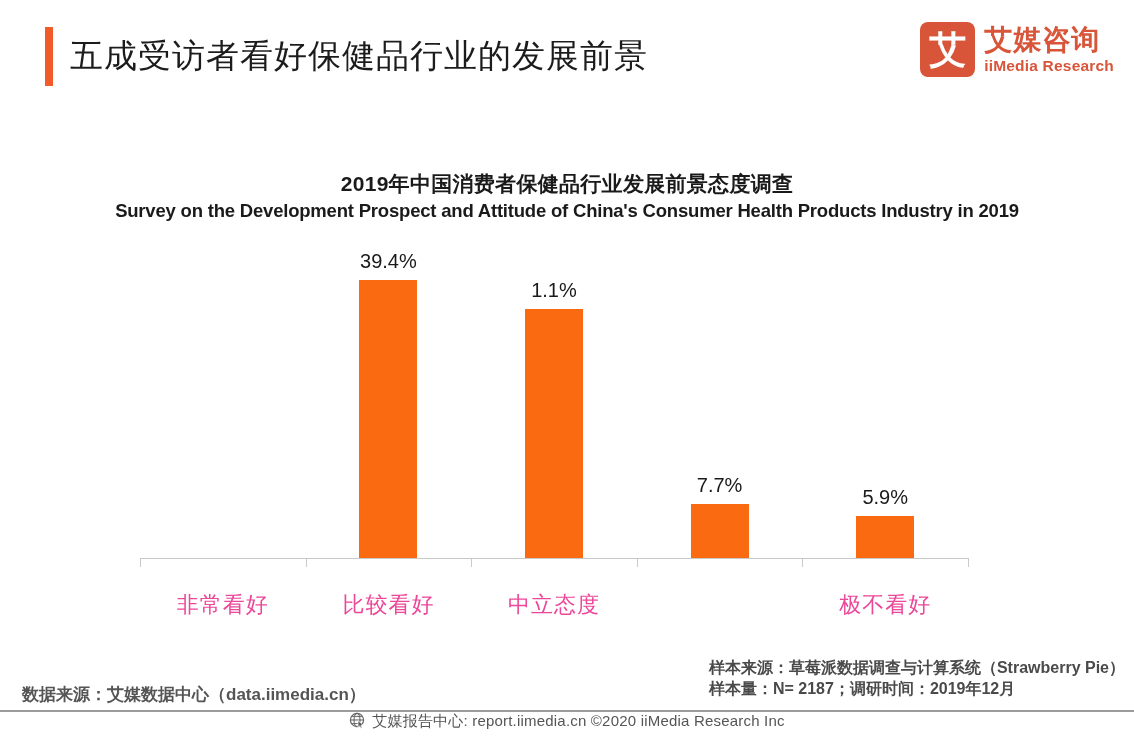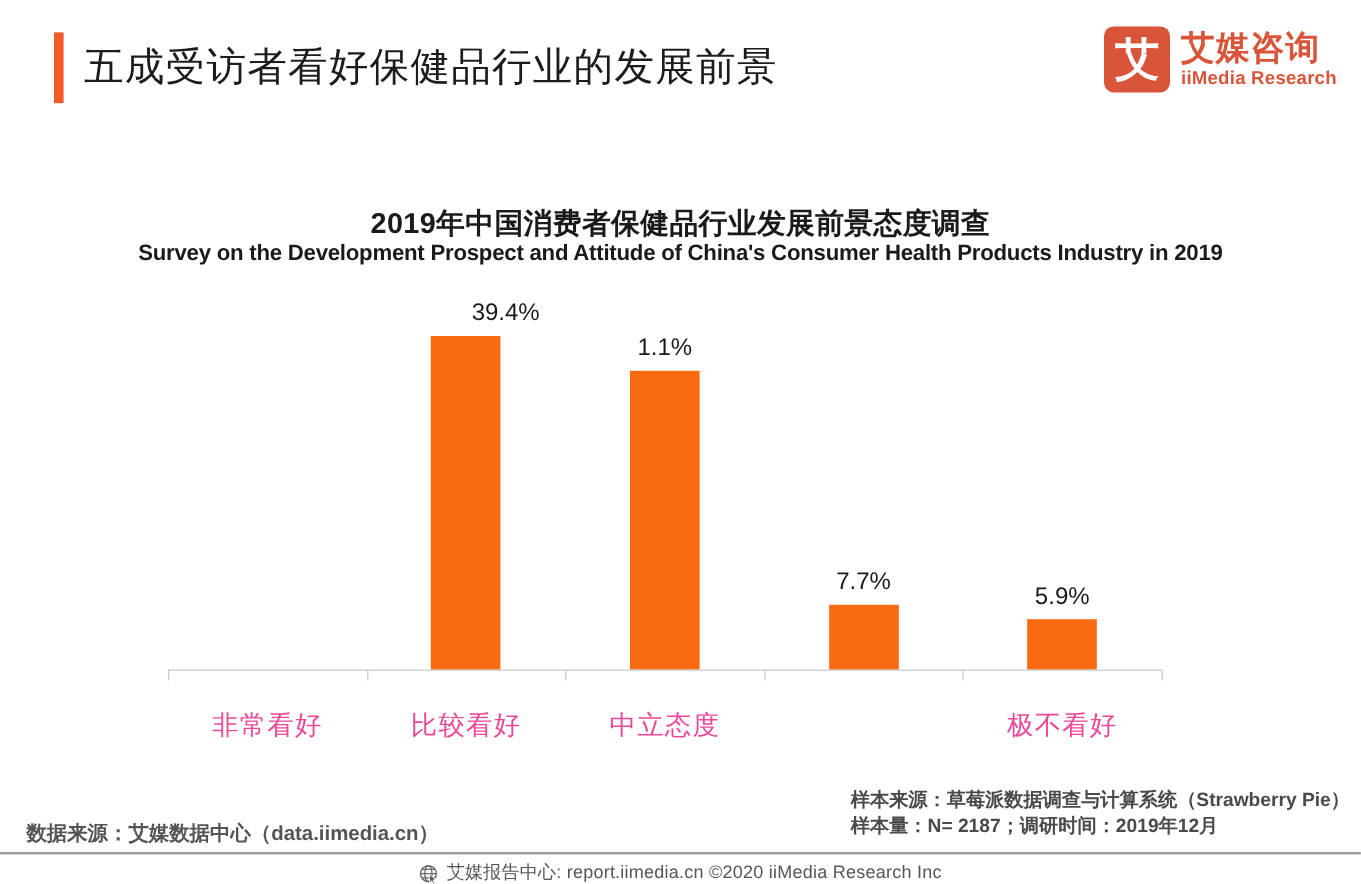--- a/index.html
+++ b/index.html
@@ -71,21 +71,21 @@
     margin-top: 4px;
     font-weight: bold;
   }
 
   
   #chart-title {
     position: absolute;
     left: 0; top: 170px;
     width: 1134px;
     text-align: center;
-    font-size: 24px;
+    font-size: 21px;
     font-weight: bold;
     color: #1a1a1a;
     letter-spacing: 0.3px;
   }
   #chart-subtitle {
     position: absolute;
     left: 0; top: 200px;
     width: 1134px;
     text-align: center;
     font-size: 18.5px;
@@ -176,21 +176,21 @@
     position: absolute;
     left: 0; top: 710px;
     width: 1134px; height: 2px;
     background: #9b9b9b;
   }
   #footer {
     position: absolute;
     left: 0; top: 712px;
     width: 1134px; height: 25px;
     display: flex;
-    align-items: flex-end;
+    align-items: flex-start;
     justify-content: center;
     gap: 6px;
     font-size: 15px;
     color: #555555;
   }
   #footer-icon { display: flex; align-items: center; }
   #footer-text { letter-spacing: 0.2px; white-space: nowrap; }
 </style>
 </head>
 <body>
@@ -207,21 +207,21 @@
     </div>
   </div>
 </div>
 
 <div id="chart-title">2019年中国消费者保健品行业发展前景态度调查</div>
 <div id="chart-subtitle">Survey on the Development Prospect and Attitude of China's Consumer Health Products Industry in 2019</div>
 
 <div id="plot">
     <div class="bar-slot" style="left: 165.6px; width: 165.6px;">
       <div class="bar" style="height: 278.427px; background: rgb(249, 106, 17);"></div>
-      <div class="bar-label" style="bottom: 285.427px; margin-left: 33px;">39.4%</div>
+      <div class="bar-label" style="bottom: 285.427px;">39.4%</div>
     </div>
     <div class="bar-slot" style="left: 331.2px; width: 165.6px;">
       <div class="bar" style="height: 249.453px; background: rgb(249, 106, 17);"></div>
       <div class="bar-label" style="bottom: 256.453px;">1.1%</div>
     </div>
     <div class="bar-slot" style="left: 496.8px; width: 165.6px;">
       <div class="bar" style="height: 54.4133px; background: rgb(249, 106, 17);"></div>
       <div class="bar-label" style="bottom: 61.4133px;">7.7%</div>
     </div>
     <div class="bar-slot" style="left: 662.4px; width: 165.6px;">

